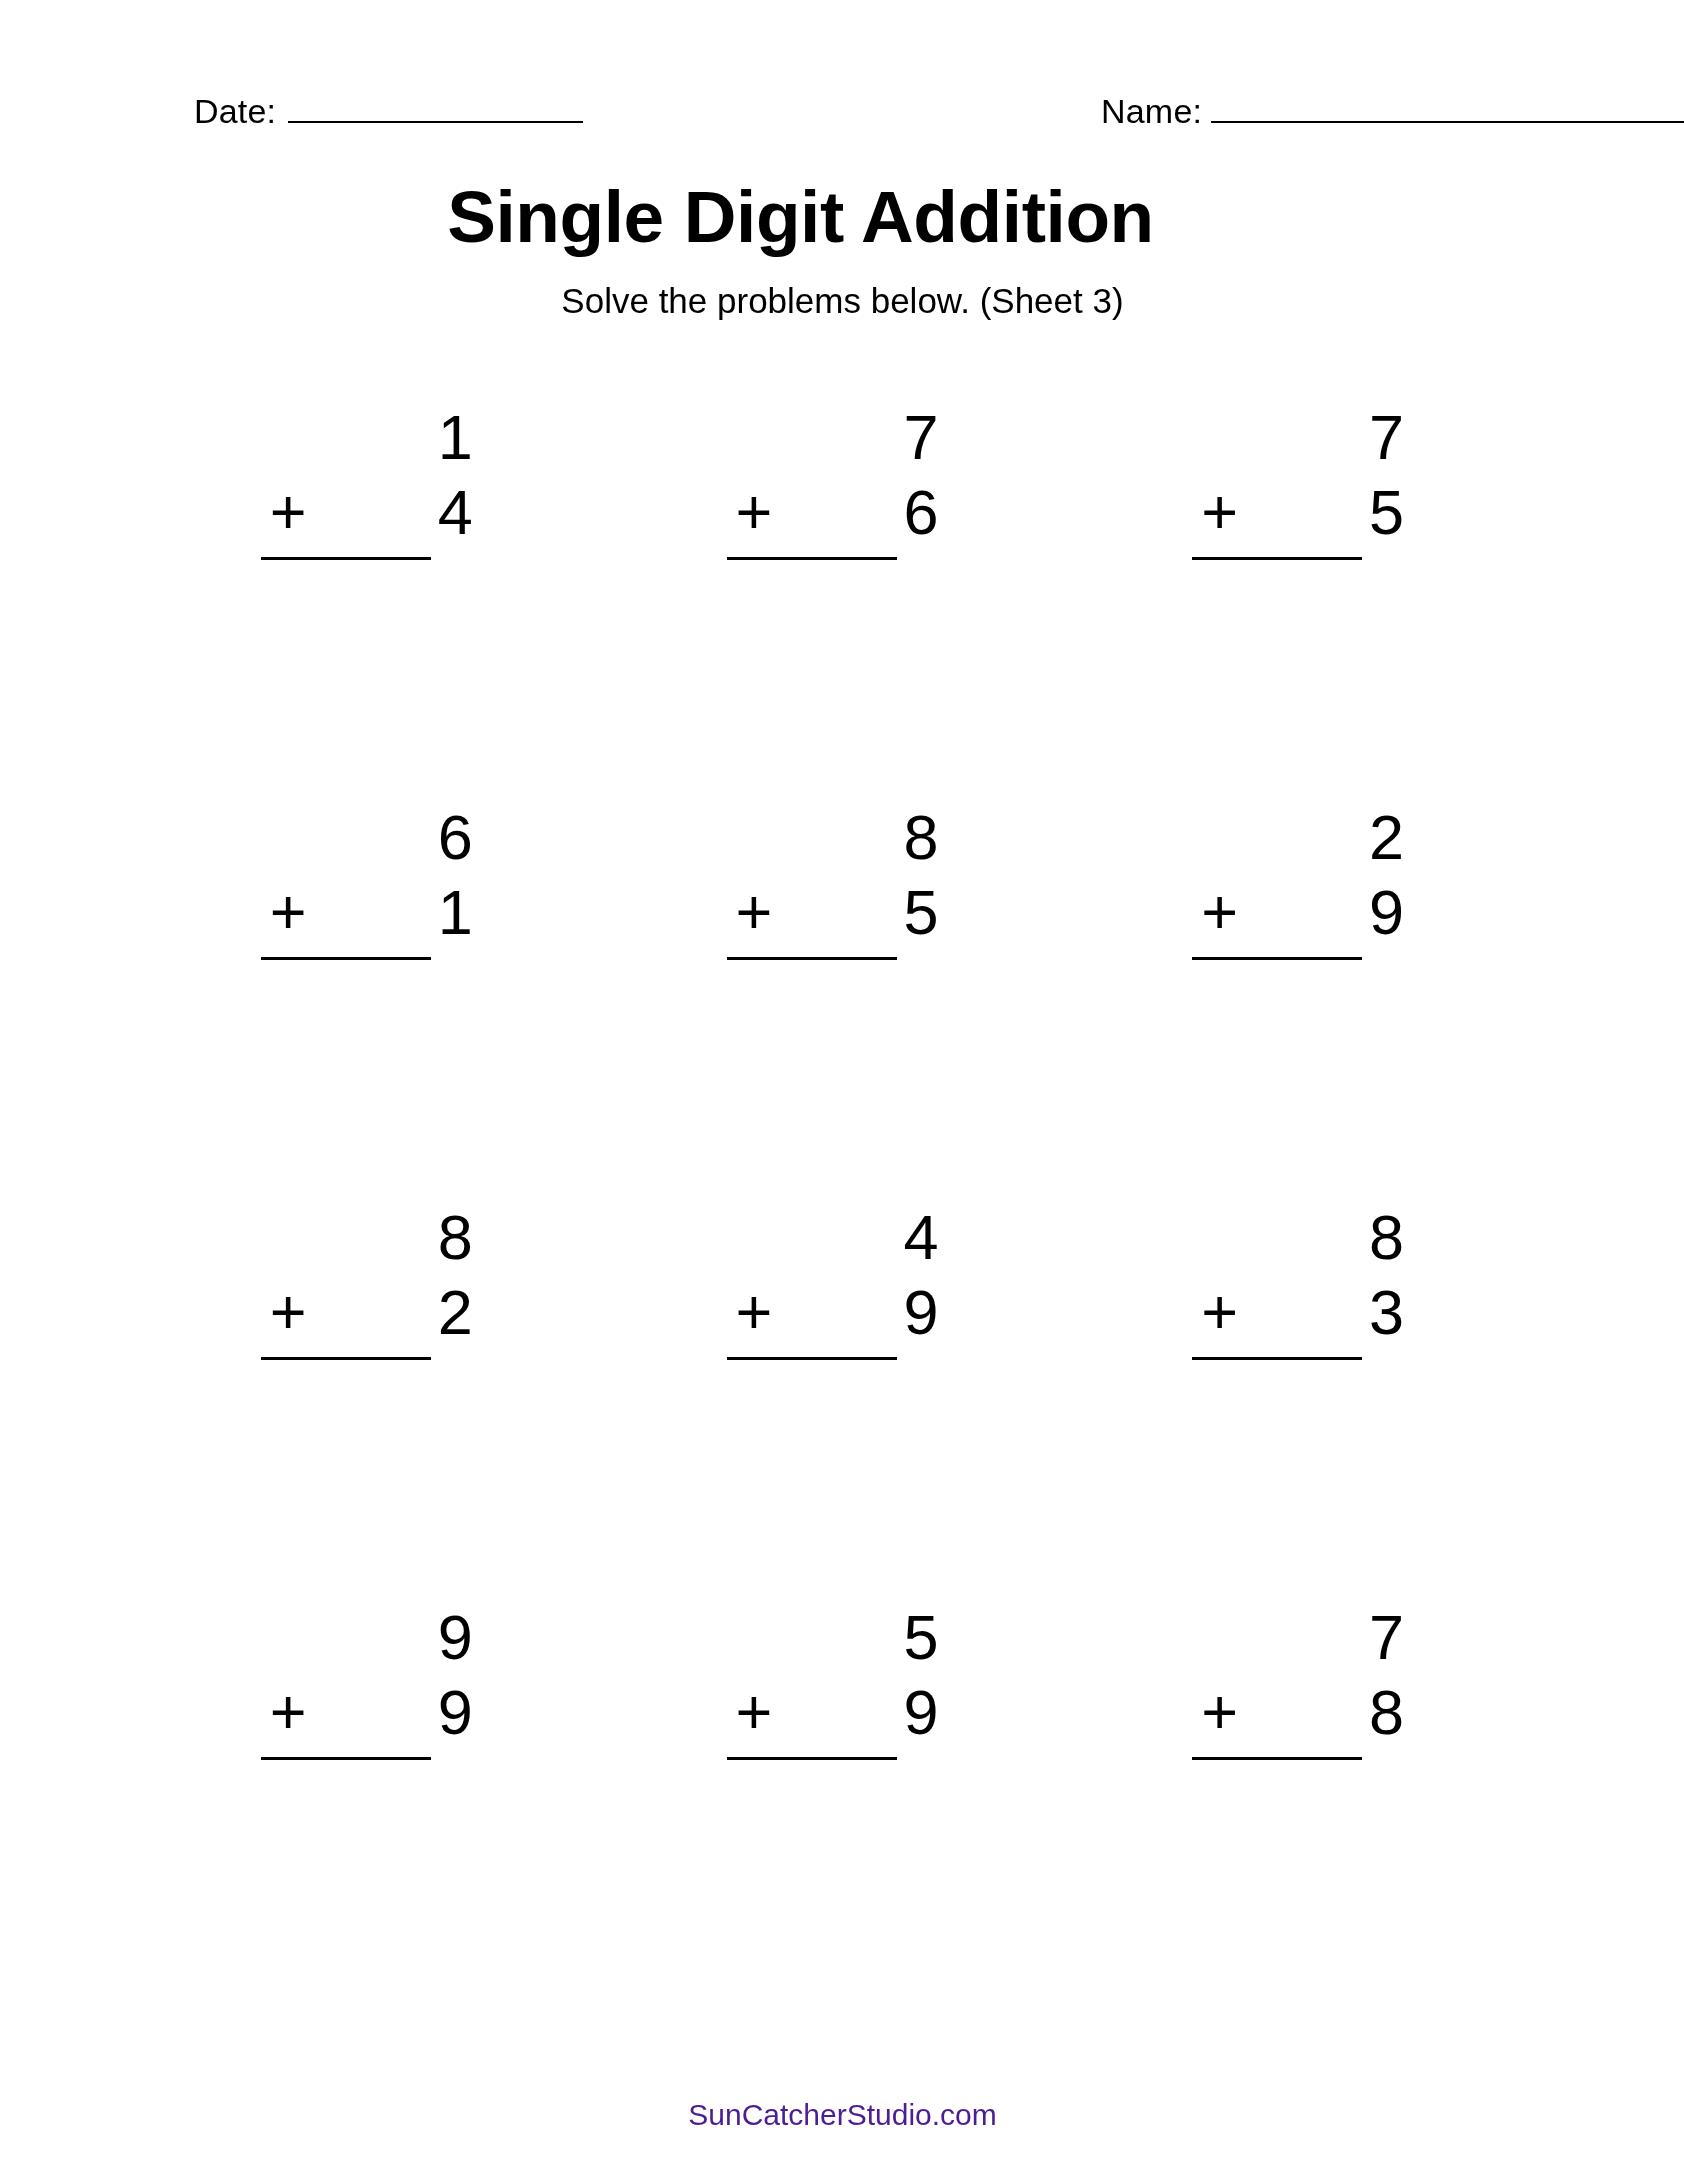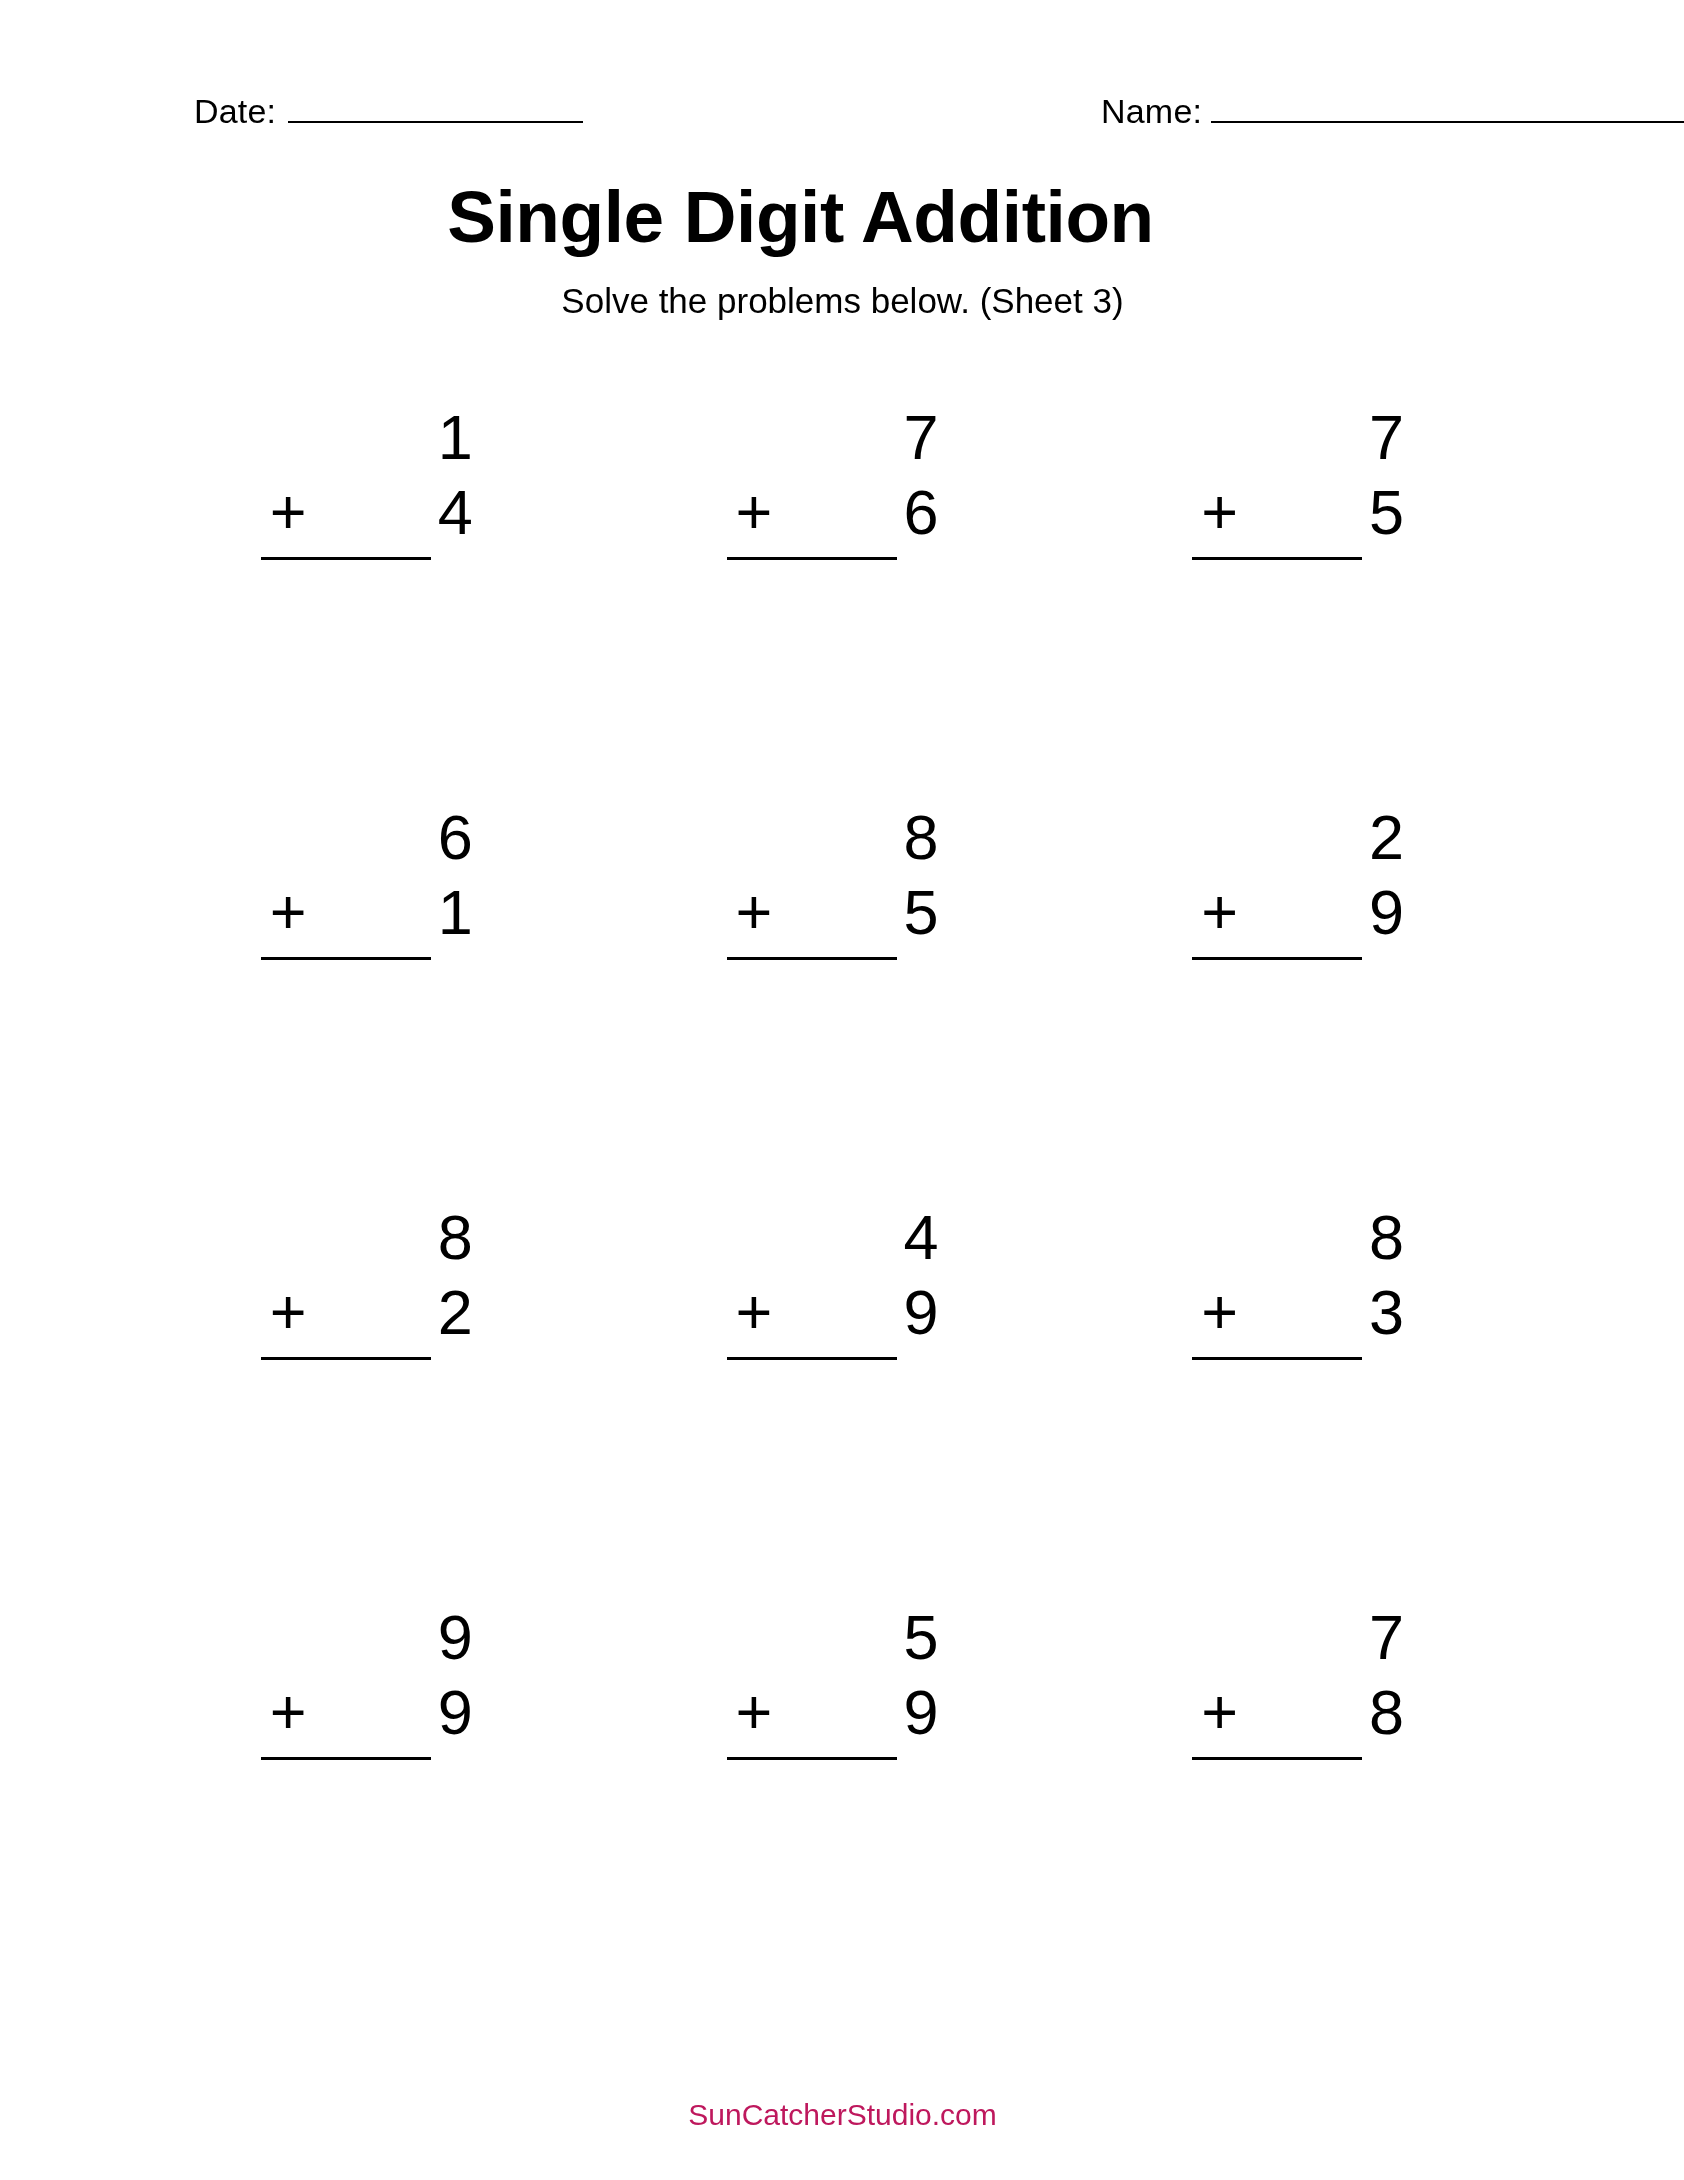--- a/index.html
+++ b/index.html
@@ -124,21 +124,21 @@
   }
 
   
   .footer {
     position: absolute;
     bottom: 49px;
     left: 0;
     width: 1685px;
     text-align: center;
     font-size: 30px;
-    color: #be185d;
+    color: #4c1d95;
   }
 </style>
 </head>
 <body>
 
 <div class="sheet">
 
   <div class="header-row">
     <div class="field field-date">
       <span class="field-label">Date:</span>

